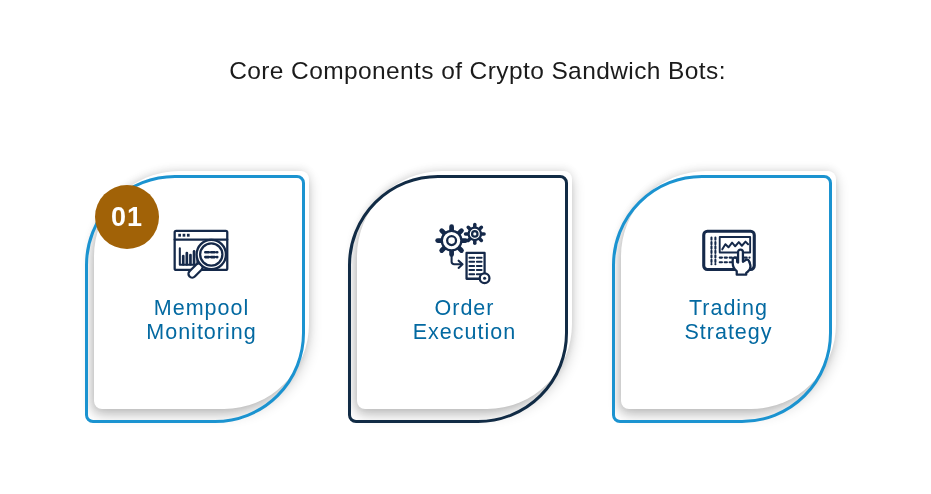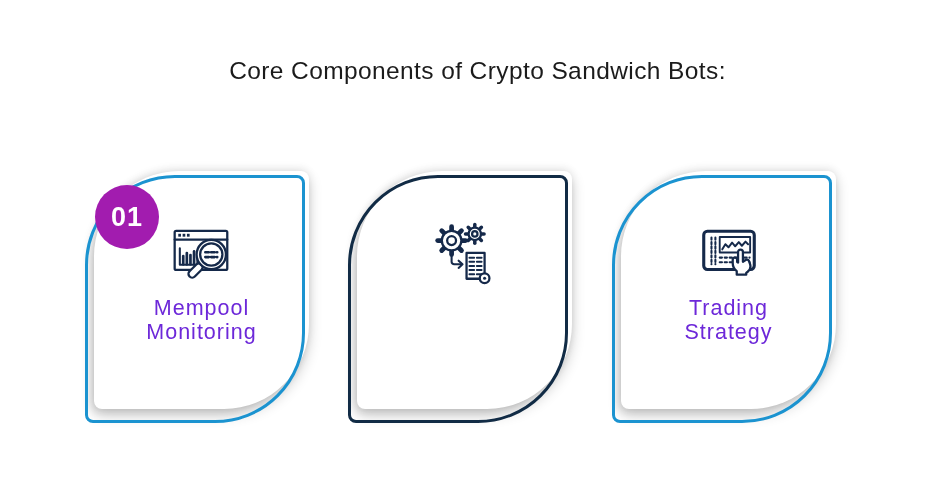--- a/index.html
+++ b/index.html
@@ -37,21 +37,21 @@
     background:#1b93d0;color:#ffffff;
     display:flex;align-items:center;justify-content:center;
     font-size:27px;font-weight:bold;letter-spacing:1px;
   }
   .icon{width:66px;height:66px;color:#15294a;}
   .icon svg{width:100%;height:100%;fill:none;stroke:currentColor;stroke-width:2.2;stroke-linecap:round;stroke-linejoin:round;}
   .icon .fl{fill:currentColor;stroke:none;}
   .icon .wh{fill:#ffffff;}
   .label{
     margin-top:9px;text-align:center;
-    font-size:21.5px;line-height:24px;color:#6d28d9;letter-spacing:1px;
+    font-size:21.5px;line-height:24px;color:#0369a1;letter-spacing:1px;
   }
 </style>
 </head>
 <body>
 
 <div class="stage">
 
   <div class="title">Core Components of Crypto Sandwich Bots:</div>
 
   <div class="card c1">
@@ -75,21 +75,21 @@
           <line x1="35.2" y1="30.3" x2="46.8" y2="30.3" stroke-width="2.5" stroke-dasharray="3.4 2.2"></line>
           <line x1="35.2" y1="35" x2="46.8" y2="35" stroke-width="2.5" stroke-dasharray="3.4 2.2"></line>
         </svg>
       </div>
       <div class="label">
         <div>Mempool</div>
         <div>Monitoring</div>
       </div>
     </div>
     <div class="card-outline" style="border-color: rgb(27, 147, 208);"></div>
-    <div class="badge" style="background-color: #a21caf;">01</div>
+    <div class="badge" style="background-color: #a16207;">01</div>
   </div>
 
   <div class="card c2">
     <div class="card-face">
       <div class="icon" style="color: rgb(21, 41, 74);">
         <svg viewBox="0 0 64 64">
           <g stroke-width="4.6">
             <line x1="28.5" y1="19" x2="32.5" y2="19"></line>
             <line x1="25.7" y1="25.7" x2="28.6" y2="28.6"></line>
             <line x1="19" y1="28.5" x2="19" y2="32.5"></line>
@@ -118,20 +118,24 @@
           <rect x="33.5" y="31" width="17.5" height="25"></rect>
           <line x1="36.3" y1="35.6" x2="48.3" y2="35.6" stroke-width="1.9" stroke-dasharray="4.6 2.6"></line>
           <line x1="36.3" y1="39.6" x2="48.3" y2="39.6" stroke-width="1.9" stroke-dasharray="4.6 2.6"></line>
           <line x1="36.3" y1="43.6" x2="48.3" y2="43.6" stroke-width="1.9" stroke-dasharray="4.6 2.6"></line>
           <line x1="36.3" y1="47.6" x2="48.3" y2="47.6" stroke-width="1.9" stroke-dasharray="4.6 2.6"></line>
           <line x1="36.3" y1="51.6" x2="48.3" y2="51.6" stroke-width="1.9" stroke-dasharray="4.6 2.6"></line>
           <circle class="wh" cx="51" cy="55.5" r="4.7"></circle>
           <circle class="fl" cx="51" cy="55.5" r="1.5"></circle>
         </svg>
       </div>
+      <div class="label">
+        <div>Order</div>
+        <div>Execution</div>
+      </div>
     </div>
     <div class="card-outline" style="border-color: rgb(17, 43, 69);"></div>
   </div>
 
   <div class="card c3">
     <div class="card-face">
       <div class="icon" style="color: rgb(21, 41, 74);">
         <svg viewBox="0 0 64 64">
           <rect x="7.5" y="10" width="49" height="37" rx="3.5" stroke-width="3"></rect>
           <line x1="15" y1="16" x2="15" y2="42" stroke-width="2" stroke-dasharray="2.2 2.1"></line>

